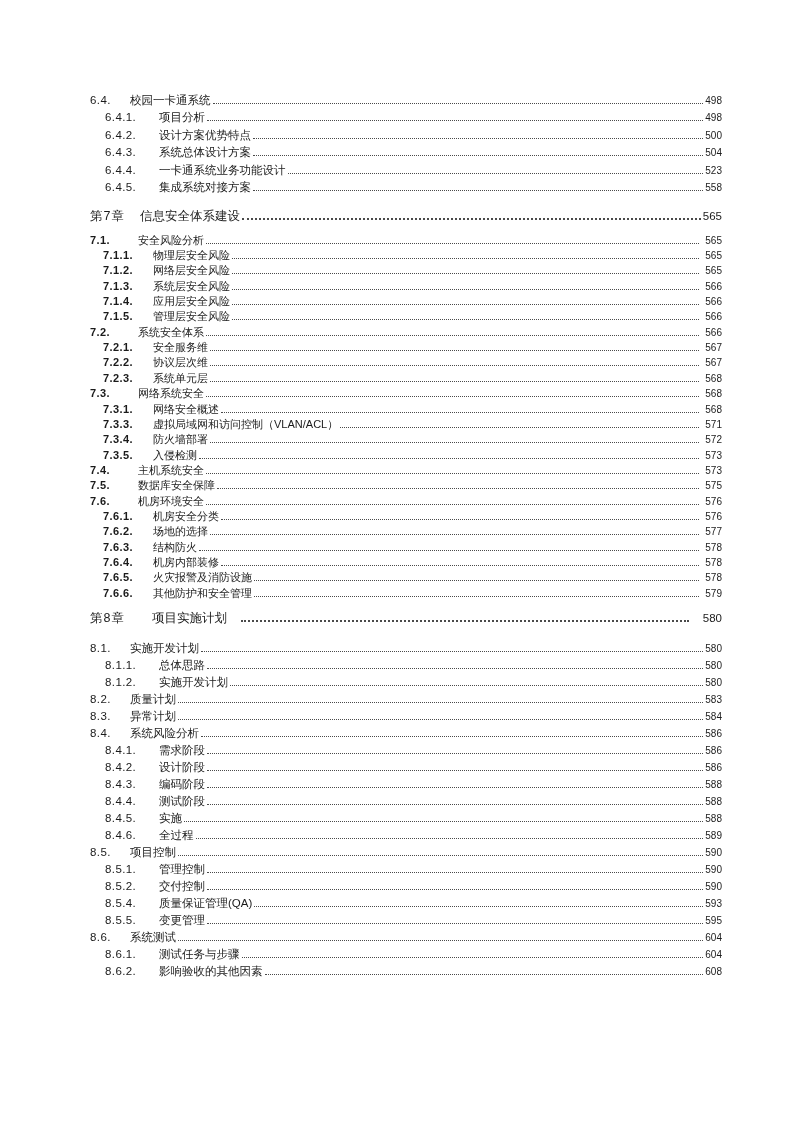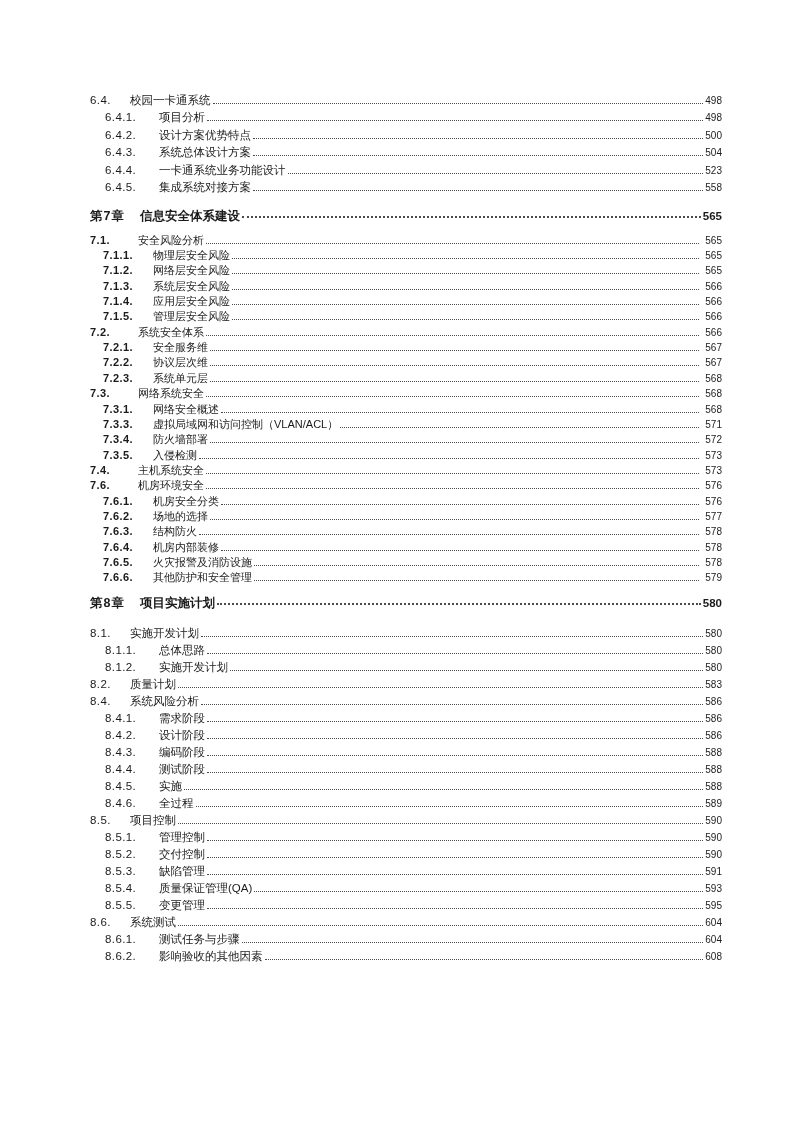--- a/index.html
+++ b/index.html
@@ -32,41 +32,40 @@
     height:2px;
     border-bottom:1.4px dotted var(--leader-color);
     margin:0 2px;
     min-width:8px;
   }
   .pg{flex:none;text-align:right;}
 
   
   .chapter-row{
     font-size:12.5px;
-    font-weight:bold;
+    font-weight:normal;
     line-height:20px;
-    align-items:center;
   }
   .chapter-row .num{width:50px;letter-spacing:1px;}
   .chapter-row .dots{border-bottom-width:2px;}
 
   
   .g0 .row{font-size:11.5px;line-height:17.45px;}
   
   .g1{margin-top:8px;}
   .g1 .chapter-row{margin-top:9px;margin-bottom:7px;}
   .g1 .row:not(.chapter-row){font-size:11px;line-height:15.35px;}
   .g1 .row:not(.chapter-row) .title{
     font-family:Liberation Sans, sans-serif;
   }
   .g1 .row:not(.chapter-row) .num{font-weight:600;font-size:11px;}
   .g1 .row:not(.chapter-row) .pg{padding-left:4px;}
   
   .g2{margin-top:0px;}
-  .g2 .chapter-row{margin-top:7px;margin-bottom:12px;}
+  .g2 .chapter-row{margin-top:7px;margin-bottom:12px;gap:12px;}
   .g2 .row:not(.chapter-row){font-size:11.5px;line-height:17.0px;}
 
   
   .lvl2 .num{width:40px;}
   .g1 .lvl2 .num{width:48px;}
   .lvl3{padding-left:15px;}
   .lvl3 .num{width:54px;}
   .g1 .lvl3{padding-left:13px;}
   .g1 .lvl3 .num{width:50px;}
 
@@ -212,20 +211,26 @@
         <span class="dots"></span>
         <span class="pg">573</span>
       </div>
       <div class="row lvl2">
         <span class="num">7.4.</span>
         <span class="title">主机系统安全</span>
         <span class="dots"></span>
         <span class="pg">573</span>
       </div>
       <div class="row lvl2">
+        <span class="num">7.5.</span>
+        <span class="title">数据库安全保障</span>
+        <span class="dots"></span>
+        <span class="pg">575</span>
+      </div>
+      <div class="row lvl2">
         <span class="num">7.6.</span>
         <span class="title">机房环境安全</span>
         <span class="dots"></span>
         <span class="pg">576</span>
       </div>
       <div class="row lvl3">
         <span class="num">7.6.1.</span>
         <span class="title">机房安全分类</span>
         <span class="dots"></span>
         <span class="pg">576</span>
@@ -286,20 +291,26 @@
         <span class="dots"></span>
         <span class="pg">580</span>
       </div>
       <div class="row lvl2">
         <span class="num">8.2.</span>
         <span class="title">质量计划</span>
         <span class="dots"></span>
         <span class="pg">583</span>
       </div>
       <div class="row lvl2">
+        <span class="num">8.3.</span>
+        <span class="title">异常计划</span>
+        <span class="dots"></span>
+        <span class="pg">584</span>
+      </div>
+      <div class="row lvl2">
         <span class="num">8.4.</span>
         <span class="title">系统风险分析</span>
         <span class="dots"></span>
         <span class="pg">586</span>
       </div>
       <div class="row lvl3">
         <span class="num">8.4.1.</span>
         <span class="title">需求阶段</span>
         <span class="dots"></span>
         <span class="pg">586</span>
@@ -346,26 +357,20 @@
         <span class="dots"></span>
         <span class="pg">590</span>
       </div>
       <div class="row lvl3">
         <span class="num">8.5.2.</span>
         <span class="title">交付控制</span>
         <span class="dots"></span>
         <span class="pg">590</span>
       </div>
       <div class="row lvl3">
-        <span class="num">8.5.3.</span>
-        <span class="title">缺陷管理</span>
-        <span class="dots"></span>
-        <span class="pg">591</span>
-      </div>
-      <div class="row lvl3">
         <span class="num">8.5.4.</span>
         <span class="title">质量保证管理(QA)</span>
         <span class="dots"></span>
         <span class="pg">593</span>
       </div>
       <div class="row lvl3">
         <span class="num">8.5.5.</span>
         <span class="title">变更管理</span>
         <span class="dots"></span>
         <span class="pg">595</span>

